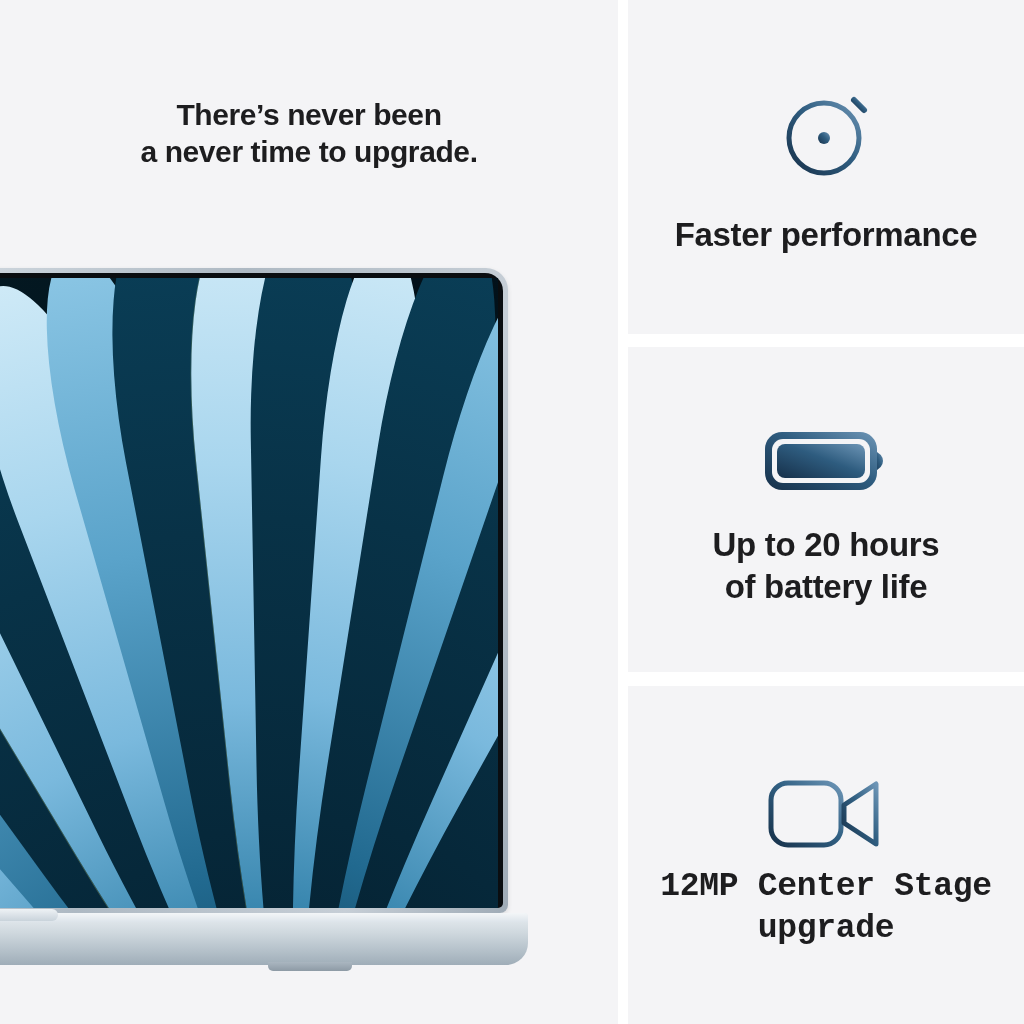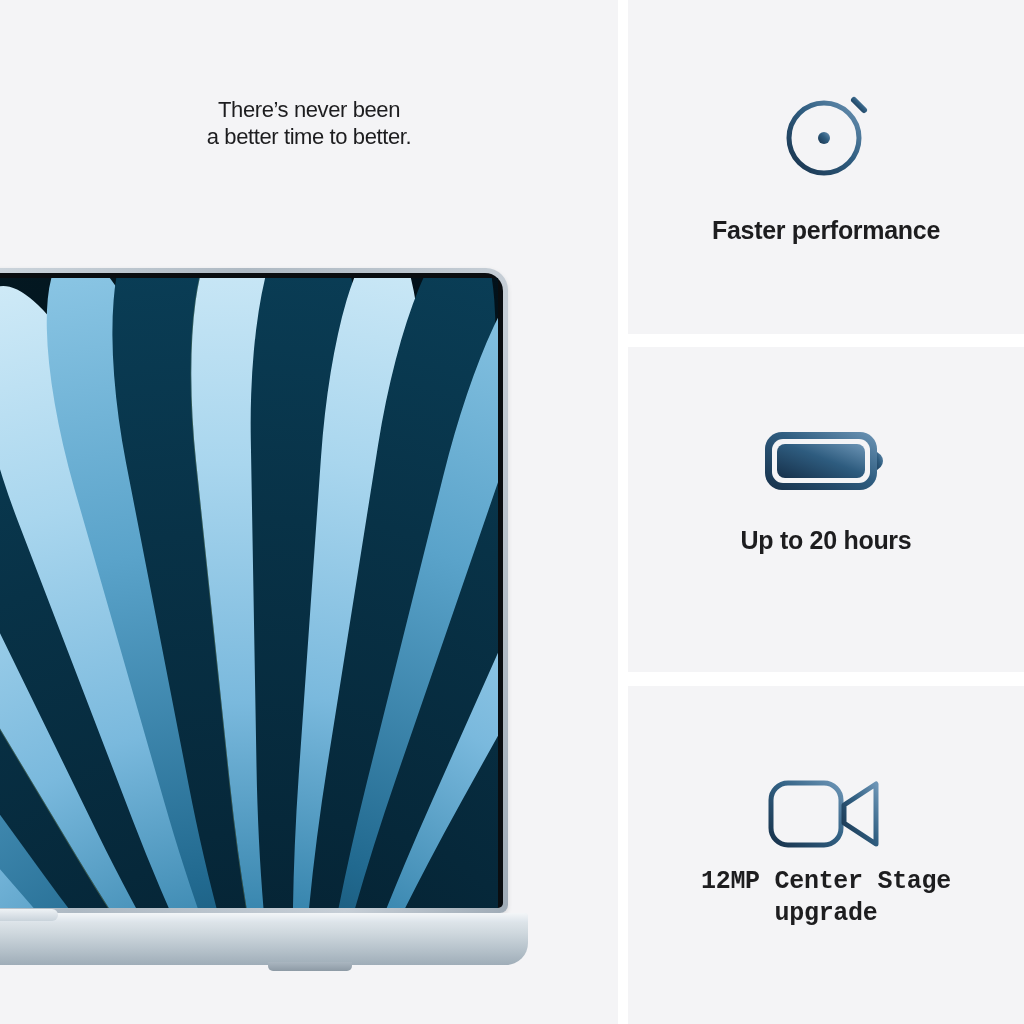--- a/index.html
+++ b/index.html
@@ -19,22 +19,22 @@
     background:#f4f4f6;
     overflow:hidden;
   }
 
   #headline{
     position:absolute;
     left:0; top:96px;
     width:618px;
     text-align:center;
     color:#1d1d1f;
-    font-size:22px;
-    font-weight:normal;
+    font-size:30px;
+    font-weight:bold;
     line-height:1.24;
     letter-spacing:-0.4px;
   }
   #headline span{ display:block; }
 
   
   #macbook{
     position:absolute;
     left:-222px;
     top:268px;
@@ -156,38 +156,38 @@
   }
   #feature-panel-0 .feature-icon{ top:68px;  height:120px; }
   #feature-panel-1 .feature-icon{ top:54px;  height:120px; }
   #feature-panel-2 .feature-icon{ top:72px;  height:110px; }
 
   .feature-label{
     position:absolute;
     left:0; width:396px;
     text-align:center;
     color:#1d1d1f;
-    font-size:25px;
+    font-size:33px;
     font-weight:bold;
     line-height:1.28;
     letter-spacing:-0.3px;
   }
   #feature-panel-0 .feature-label{ top:214px; }
   #feature-panel-1 .feature-label{ top:524px; margin-top:-347px; }
   #feature-panel-2 .feature-label{ top:866px; margin-top:-686px; }
   .feature-label span{ display:block; }
 </style>
 </head>
 <body>
 
 <div id="hero-panel">
 
   <div id="headline">
     <span>There’s never been</span>
-    <span>a better time to better.</span>
+    <span>a never time to upgrade.</span>
   </div>
 
   <div id="macbook">
 
     <div id="lid">
       <div id="bezel">
         <div id="screen">
 
           <div id="wallpaper">
             <div class="blade dark" style="transform:rotate(-64deg) scale(1.00,1.02);"></div>
@@ -256,20 +256,21 @@
         </linearGradient>
       </defs>
       <path d="M112 28 q10 4 10 11 q0 7 -10 11 z" fill="url(#gradB)"></path>
       <rect x="4" y="10" width="112" height="58" rx="17" fill="url(#gradB)"></rect>
       <rect x="11" y="17" width="98" height="44" rx="11" fill="#f4f4f6"></rect>
       <rect x="16" y="22" width="88" height="34" rx="8" fill="url(#gradB)"></rect>
     </svg>
   </div>
   <div class="feature-label">
     <span>Up to 20 hours</span>
+    <span>of battery life</span>
   </div>
 </div>
 
 <div class="feature-panel" id="feature-panel-2">
   <div class="feature-icon">
     <svg width="120" height="84" viewBox="0 0 120 84">
       <defs>
         <linearGradient id="gradC" x1="0" y1="1" x2="1" y2="0">
           <stop offset="0%" stop-color="#17314a"></stop>
           <stop offset="55%" stop-color="#316083"></stop>

